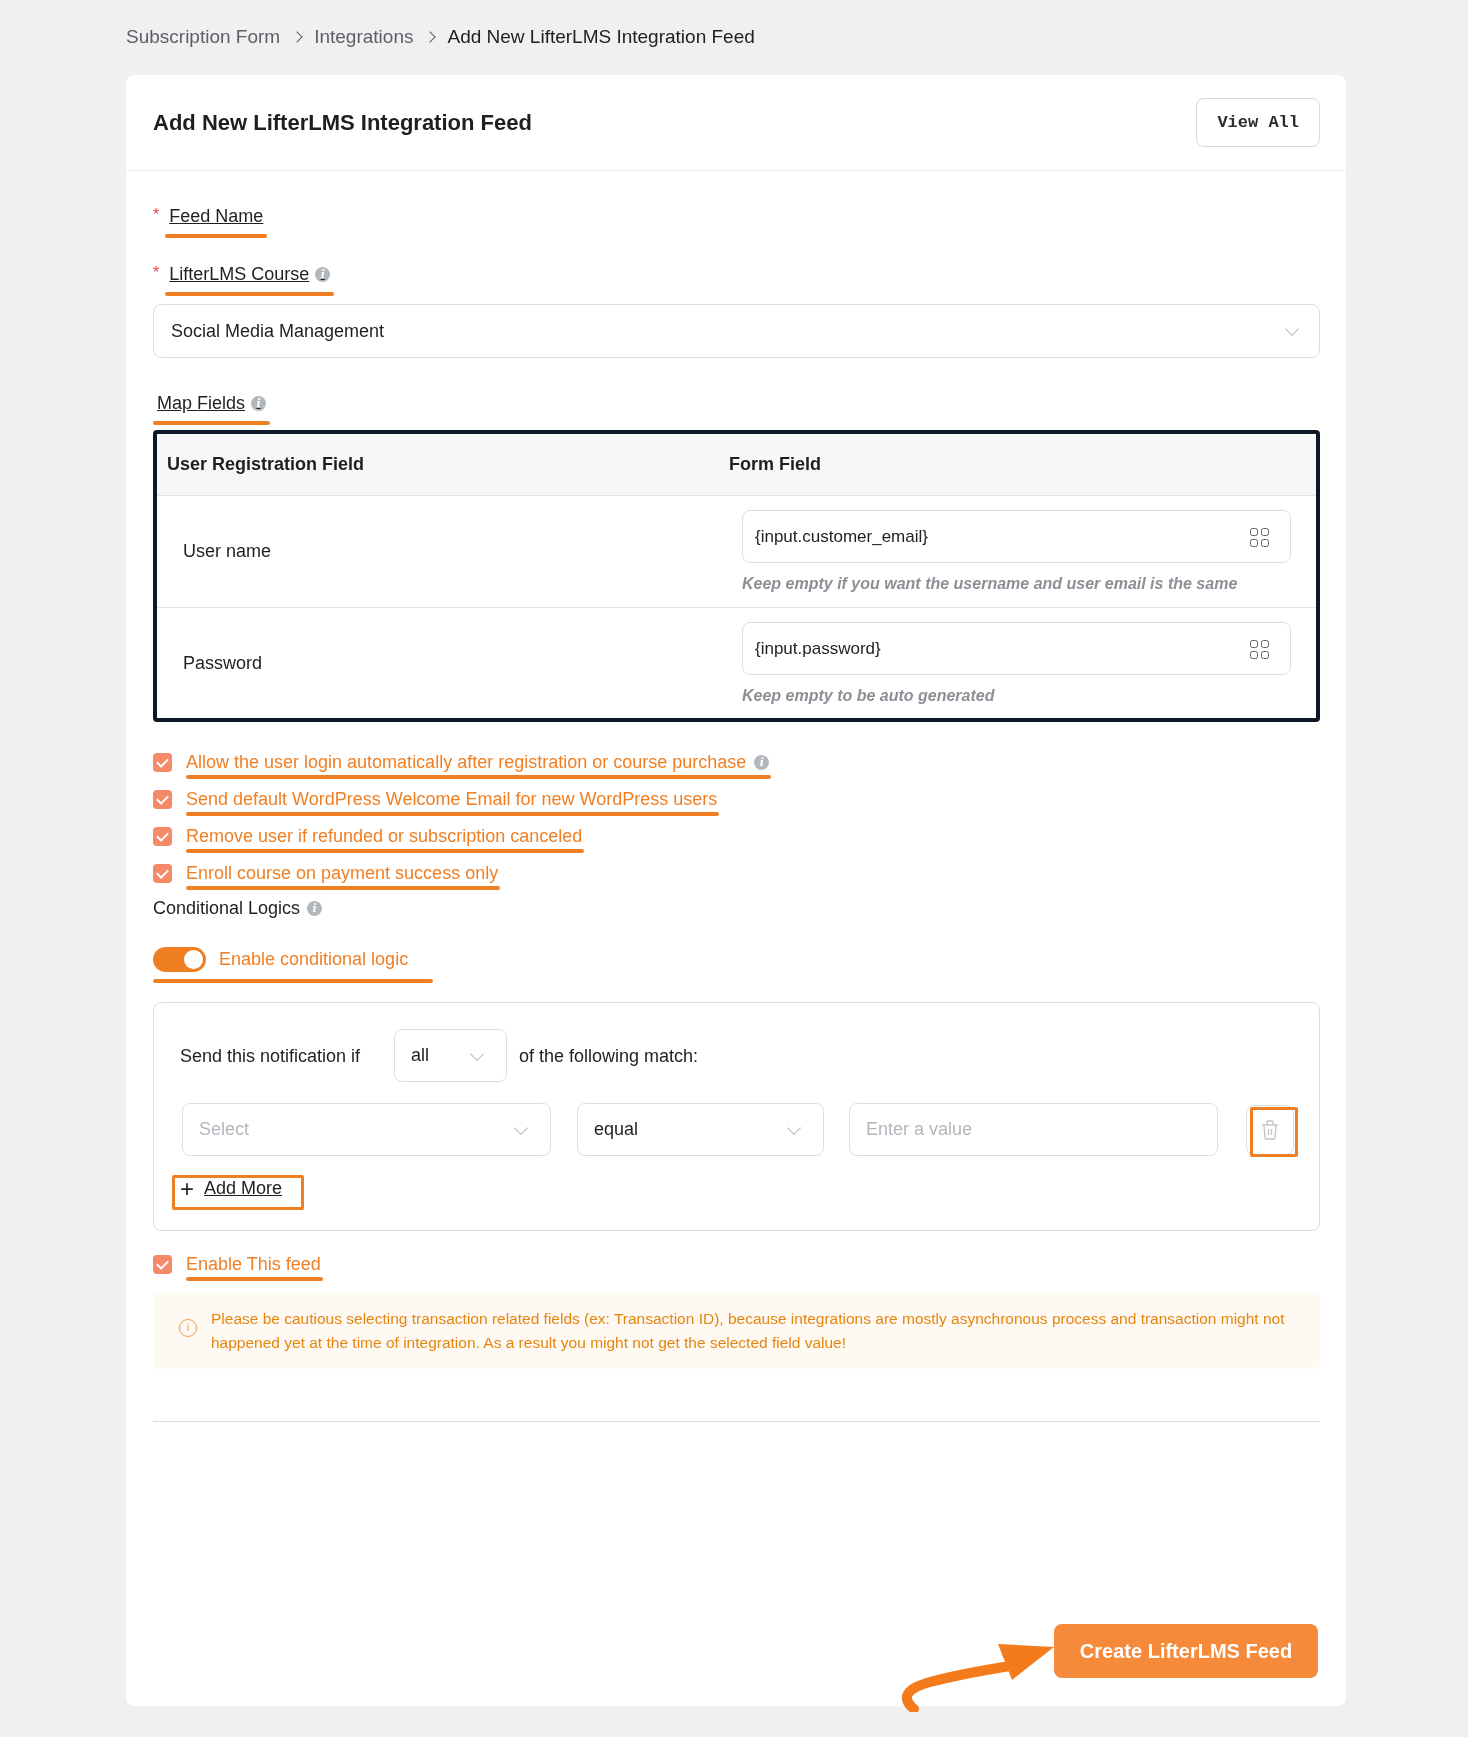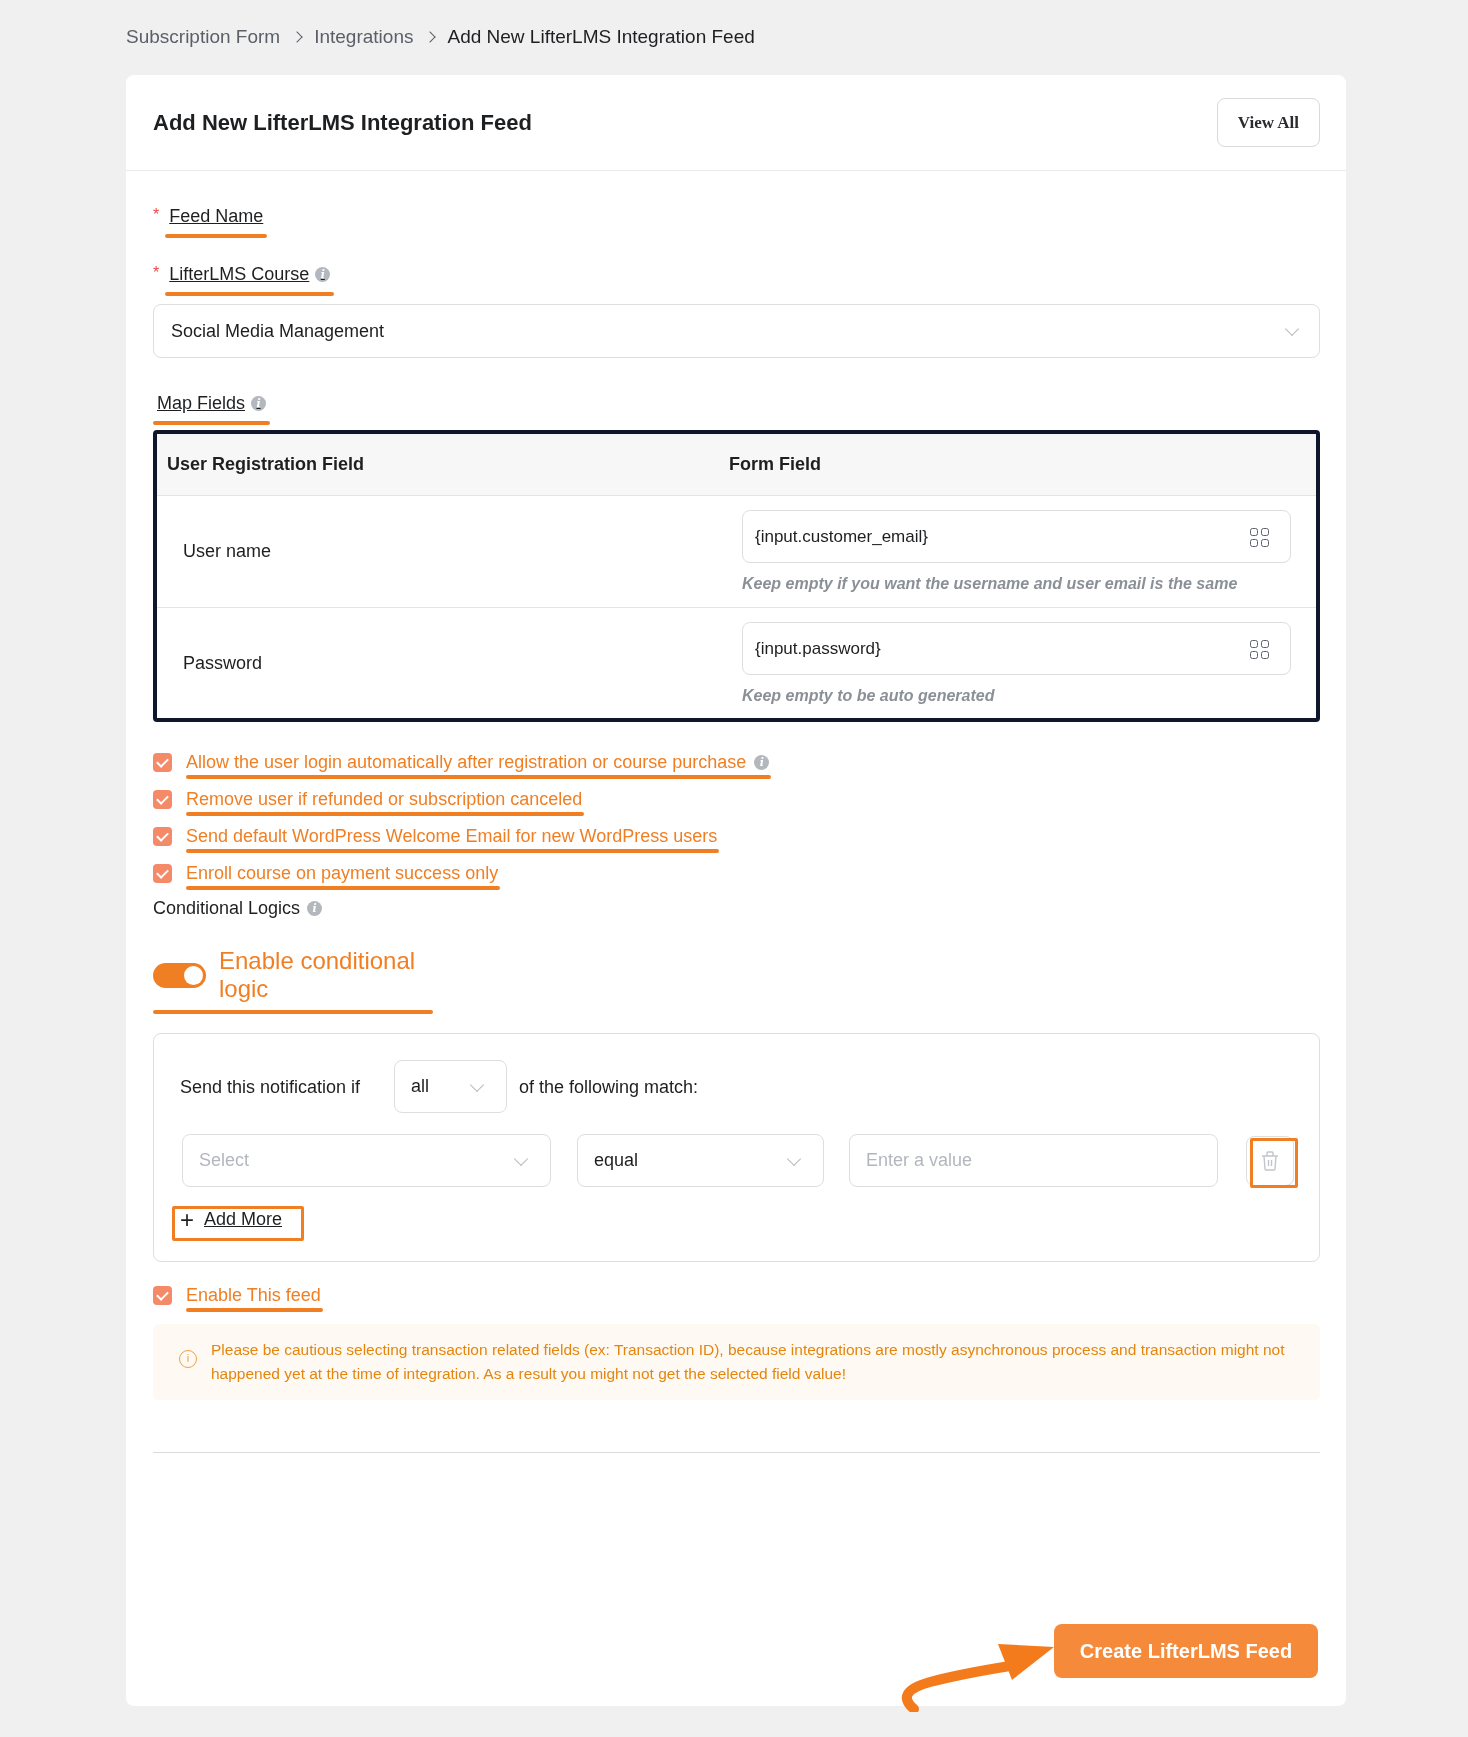--- a/index.html
+++ b/index.html
@@ -29,21 +29,21 @@
   }
   .card-header {
     height: 96px; border-bottom: 1px solid #ebebed;
     display: flex; align-items: center; justify-content: space-between;
     padding: 0 26px 0 27px;
   }
   .card-title { font-size: 22px; font-weight: bold; color: #1e1f21; }
   .btn-outline {
     height: 49px; padding: 0 20px; border: 1px solid #d7d9dc; border-radius: 8px;
     background: #fff; font-size: 17px; font-weight: bold; color: #2a2c30;
-    font-family: Liberation Serif, serif; display:flex; align-items:center;
+    font-family: Liberation Mono, monospace; display:flex; align-items:center;
   }
 
   .body { position: relative; padding: 0 26px 0 27px; }
 
   .label-row { display: flex; align-items: center; font-size: 18px; color: #1e1f21; position: relative; }
   .req { color: #ef4444; font-size: 16px; margin-right: 10px; position: relative; top: -3px; }
   .ul { position: relative; display: inline-flex; align-items:center; gap: 6px; padding-bottom: 2px; text-decoration: underline; }
   .ul::after {
     content: ""; position: absolute; left: -4px; right: -4px; bottom: -9px; height: 4px;
     background: #f07f23; border-radius: 3px;
@@ -226,39 +226,39 @@
     <div class="checks">
       <div class="check-row">
         <span class="cb"></span>
         <span class="check-label">
           <span>Allow the user login automatically after registration or course purchase</span>
           <span class="info-icon">i</span>
         </span>
       </div>
       <div class="check-row">
         <span class="cb"></span>
-        <span class="check-label">Remove user if refunded or subscription canceled</span>
+        <span class="check-label">Send default WordPress Welcome Email for new WordPress users</span>
       </div>
       <div class="check-row">
         <span class="cb"></span>
-        <span class="check-label">Send default WordPress Welcome Email for new WordPress users</span>
+        <span class="check-label">Remove user if refunded or subscription canceled</span>
       </div>
       <div class="check-row">
         <span class="cb"></span>
         <span class="check-label">Enroll course on payment success only</span>
       </div>
     </div>
 
     <div class="label-row" style="margin-top:6px;">
       <span>Conditional Logics</span>
       <span class="info-icon" style="margin-left:7px;">i</span>
     </div>
     <div style="display:flex; align-items:center; margin-top:28px; position:relative; width:280px;">
       <span class="toggle"></span>
-      <span style="margin-left:13px; font-size:24px; color:#f07f23;">Enable conditional logic</span>
+      <span style="margin-left:13px; font-size:18px; color:#f07f23;">Enable conditional logic</span>
       <span style="position:absolute; left:0; width:280px; bottom:-11px; height:4px; background:#f07f23; border-radius:3px;"></span>
     </div>
 
     <div class="cond-box">
       <span style="position:absolute; left:26px; top:43px; font-size:18px; color:#1e1f21;">Send this notification if</span>
       <div class="small-select" style="left:240px; top:26px; width:113px;">
         <span>all</span>
         <span class="chev"></span>
       </div>
       <span style="position:absolute; left:365px; top:43px; font-size:18px; color:#1e1f21;">of the following match:</span>

